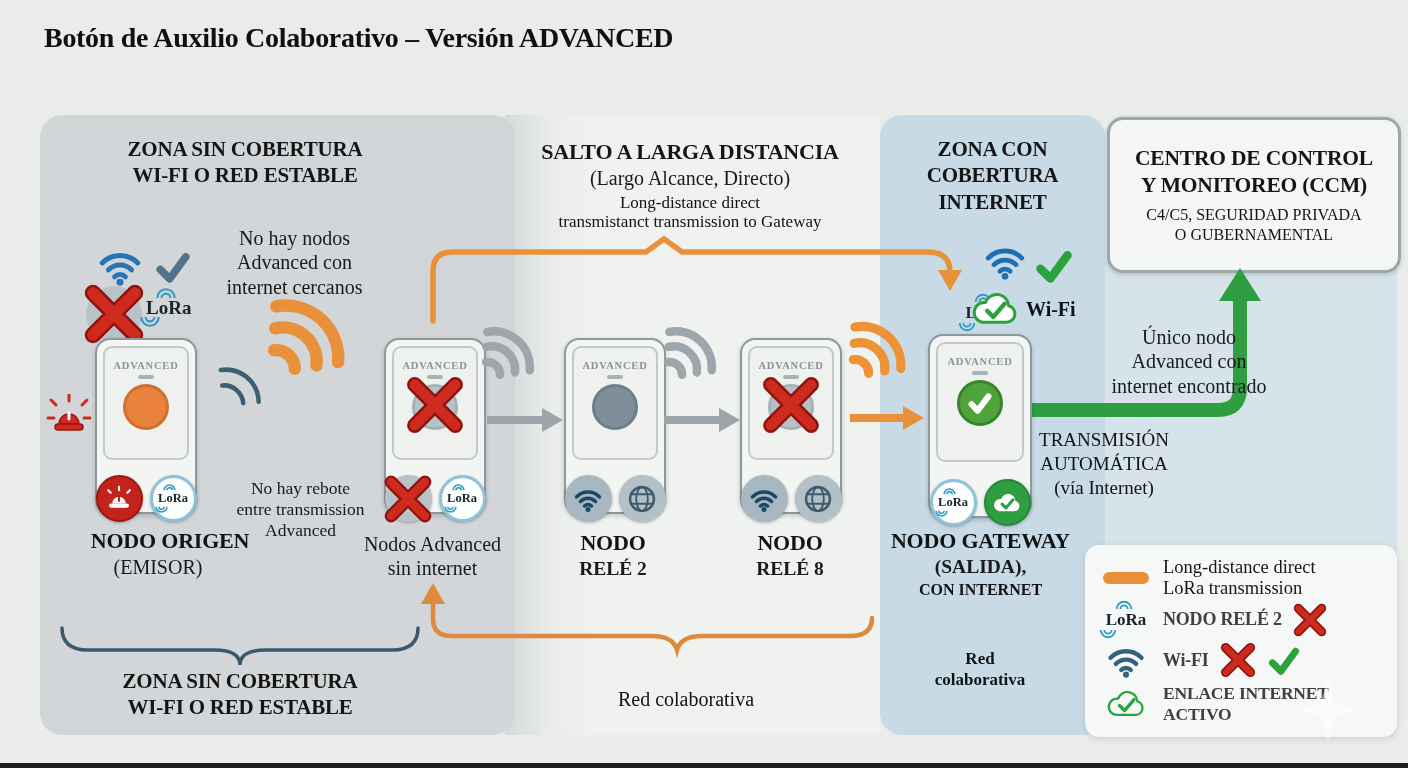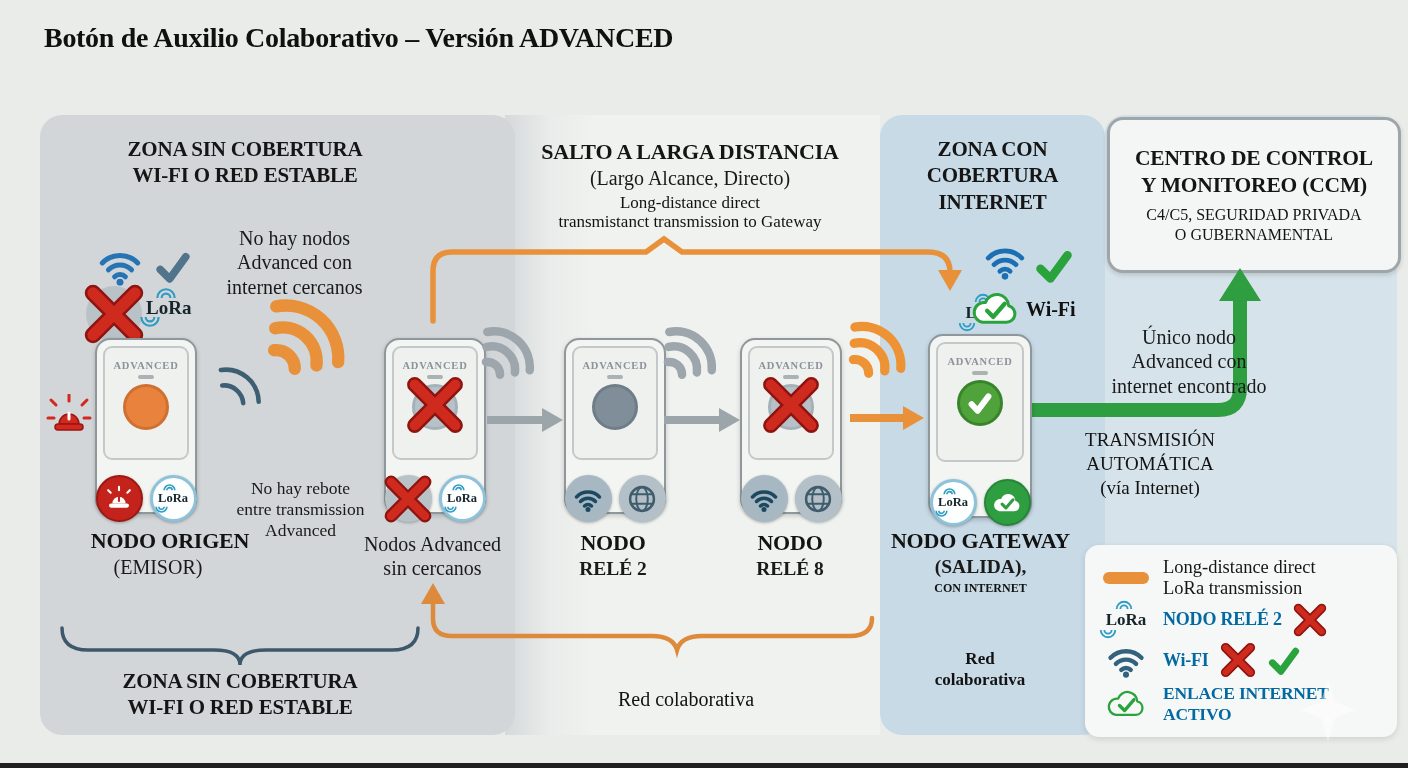--- a/index.html
+++ b/index.html
@@ -61,21 +61,21 @@
   .arcs-t{top:-12px;left:8px;}
   .arcs-b{bottom:-12px;left:-8px;transform:rotate(180deg);}
   .lora-sm .arcs-t{top:-9px;left:4px;}
   .lora-sm .arcs-b{bottom:-9px;left:-4px;}
   .overlay{position:absolute;left:0;top:0;pointer-events:none;z-index:6;}
   .waves{position:absolute;z-index:5;}
   
   .lrow{display:flex;align-items:center;gap:10px;}
   .lico{width:54px;display:flex;justify-content:center;align-items:center;flex:0 0 54px;}
   .llabel{font-size:18.5px;line-height:1.12;color:#161616;}
-  .llabel2{font-size:18px;font-weight:600;letter-spacing:-.2px;color:#0369a1;}
+  .llabel2{font-size:18px;font-weight:600;letter-spacing:-.2px;color:#404040;}
   .dashsw{width:46px;height:12px;border-radius:6px;background:#e8913a;}
   .spark{position:absolute;left:1300px;top:678px;z-index:9;opacity:.55;}
 </style>
 </head>
 <body>
 
 <div class="canvas">
 
   
   <div class="abs panel-mid"></div>
@@ -236,21 +236,21 @@
             </svg><span>LoRa</span><svg class="arcs-b" width="15" height="8" viewBox="0 0 22 12">
               <g fill="none" stroke="#2f9cc4" stroke-width="2.4">
                 <path d="M3 11 a8 8 0 0 1 16 0"></path>
                 <path d="M7 11 a4 4 0 0 1 8 0"></path>
               </g>
             </svg></span>
       </div>
     </div>
   </div>
   <div class="abs ctr pre note" style="left:340px;top:532px;width:185px;">Nodos Advanced
-sin cercanos</div>
+sin internet</div>
 
   
   <div class="waves" style="left:468px;top:318px;">
     <svg width="74" height="74" viewBox="0 0 70 70">
         <g transform="rotate(42 35 35)" fill="none" stroke="#9ca6ac" stroke-width="8" stroke-linecap="round">
       <path d="M8 30 a34 34 0 0 1 54 0"></path>
           <path d="M17 41 a22 22 0 0 1 36 0"></path>
           <path d="M26 52 a12 12 0 0 1 18 0"></path>
         </g>
       </svg>
@@ -424,29 +424,29 @@
       <div class="badge bg-green">
         <svg width="36" height="26" viewBox="0 0 66 46">
           <path d="M19 38 h27 a9.5 9.5 0 0 0 2.5 -18.7 a13.5 13.5 0 0 0 -26.3 -3.6 A10.5 10.5 0 0 0 19 38 Z" fill="#ffffff"></path>
           <path d="M24 25 l7 7 l13 -15" fill="none" stroke="#2e9e41" stroke-width="5.5" stroke-linecap="round" stroke-linejoin="round"></path>
           </svg>
       </div>
     </div>
   </div>
   <div class="abs ctr nsub" style="left:878px;top:555px;width:205px;">(SALIDA),</div>
   <div class="abs ctr nlabel" style="left:878px;top:528px;width:205px;">NODO GATEWAY</div>
-  <div class="abs ctr b" style="left:878px;top:581px;width:205px;font-size:12px;">CON INTERNET</div>
+  <div class="abs ctr b" style="left:878px;top:581px;width:205px;font-size:16px;">CON INTERNET</div>
   <div class="abs ctr pre b" style="left:905px;top:648px;width:150px;font-size:17px;line-height:1.25;">Red
 colaborativa</div>
 
   
   <div class="abs ctr pre note" style="left:1084px;top:325px;width:210px;z-index:7;">Único nodo
 Advanced con
 internet encontrado</div>
-  <div class="abs ctr pre" style="left:1070px;top:428px;width:160px;font-size:19px;line-height:1.25;font-weight:500;">TRANSMISIÓN
+  <div class="abs ctr pre" style="left:1024px;top:428px;width:160px;font-size:19px;line-height:1.25;font-weight:500;">TRANSMISIÓN
 AUTOMÁTICA
 (vía Internet)</div>
 
   
   <div class="abs ccm-box">
     <div class="ctr pre zone-h" style="font-size:21.5px;">CENTRO DE CONTROL
 Y MONITOREO (CCM)</div>
     <div class="ctr pre" style="font-size:16px;line-height:1.25;font-weight:500;">C4/C5, SEGURIDAD PRIVADA
 O GUBERNAMENTAL</div>
   </div>

